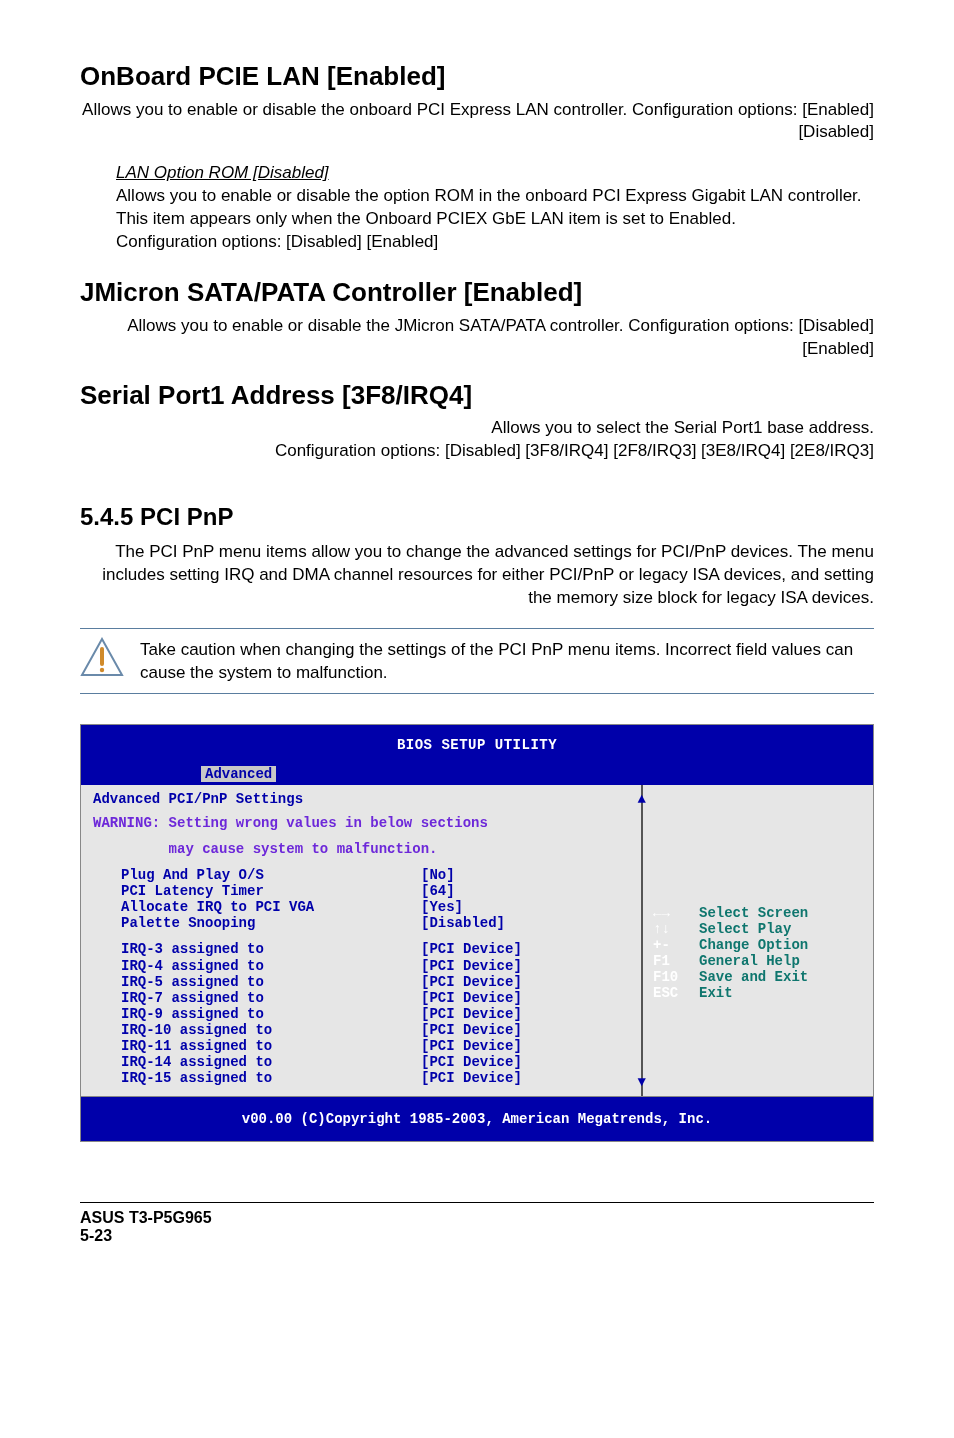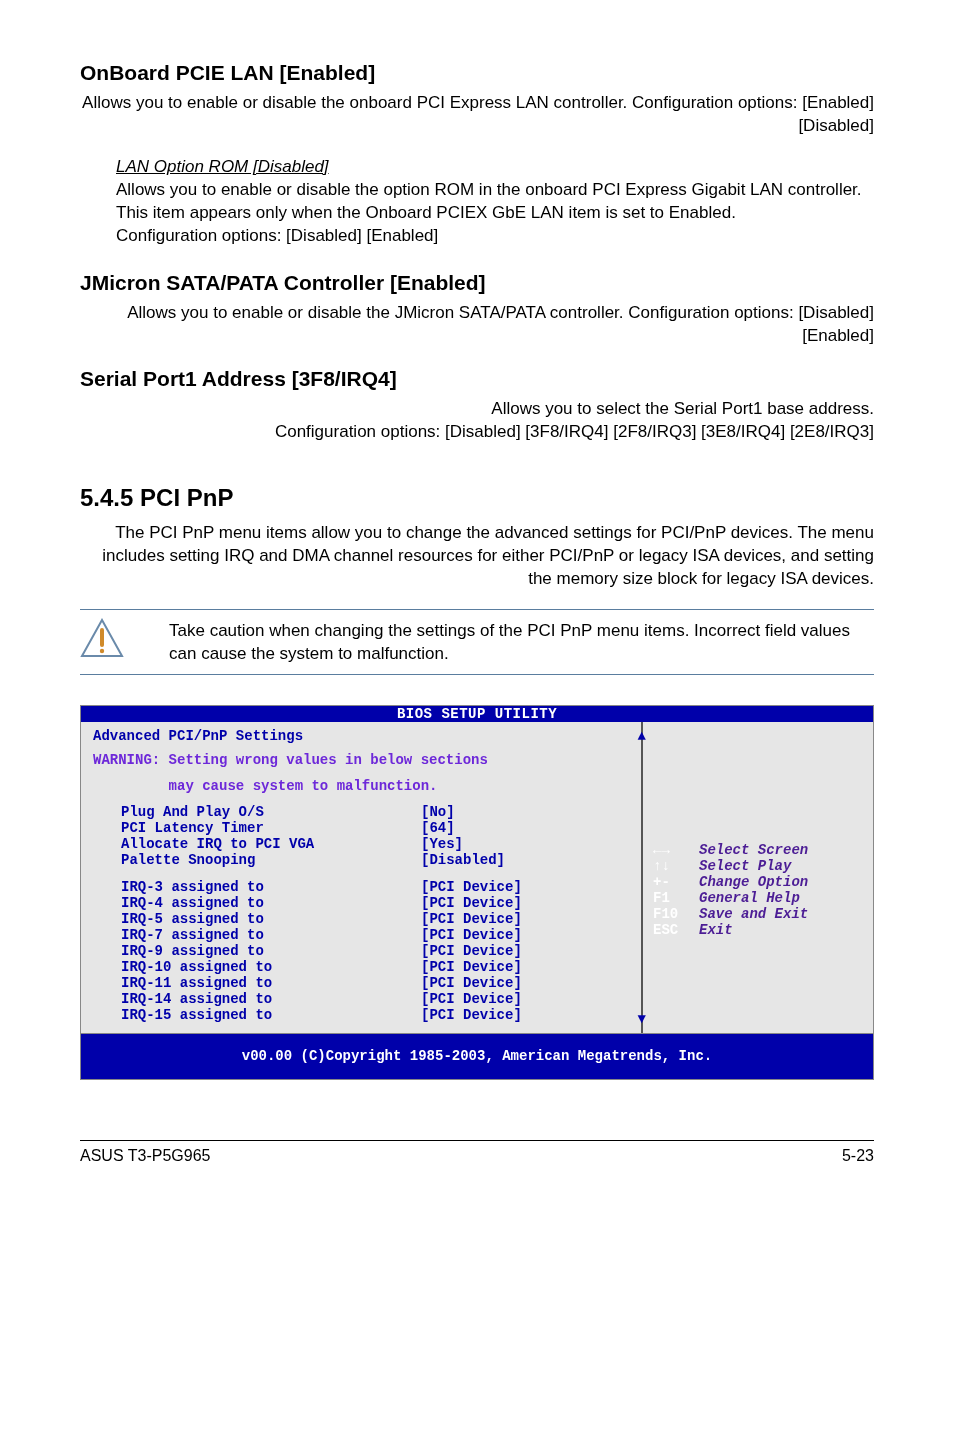--- a/index.html
+++ b/index.html
@@ -5,21 +5,21 @@
     * { margin: 0; padding: 0; box-sizing: border-box; }
     body {
       font-family: Arial, Helvetica, sans-serif;
       background: #fff;
       width: 954px;
       margin: 0 auto;
       padding: 60px 80px 40px;
       color: #000;
     }
     .h3 {
-      font-size: 21px;
+      font-size: 26px;
       font-weight: bold;
       margin-bottom: 6px;
       line-height: 1.25;
     }
     .body-text {
       font-size: 17px;
       line-height: 1.35;
       margin-bottom: 18px;
       font-weight: 400;
       text-align: right;
@@ -45,21 +45,20 @@
       margin-bottom: 10px;
     }
     .notice-row {
       display: flex;
       align-items: flex-start;
       border-top: 1px solid #5a7d9f;
       border-bottom: 1px solid #5a7d9f;
       margin-top: 16px;
       margin-bottom: 30px;
       padding: 8px 0;
-      gap: 29px;
     }
     .notice-icon {
       width: 44px;
       height: 40px;
       flex: 0 0 60px;
       display: flex;
       align-items: center;
       justify-content: flex-start;
     }
     .notice-icon svg { display: block; }
@@ -76,21 +75,21 @@
       font-size: 14px;
       line-height: 1.15;
       border: 1px solid #888;
       background: #e6e6e6;
     }
     .bios-title {
       background: #0000aa;
       color: #fff;
       text-align: center;
       font-weight: bold;
-      padding: 0 0;
+      padding: 12px 0;
       letter-spacing: 0.5px;
     }
     .bios-tabs {
       background: #0000aa;
       color: #fff;
       padding: 1px 120px 3px;
     }
     .bios-tab-active {
       background: #c8c8c8;
       color: #0000aa;
@@ -136,38 +135,39 @@
       width: 230px;
       padding: 10px;
       color: #0000aa;
       font-weight: bold;
     }
     .bios-right .hint-row { display: flex; }
     .bios-right .hint-key { width: 46px; color: #ffffff;}
     .bios-right-inner { margin-top: 110px; }
     .bios-right .hint-key, .bios-right .hint-label { color: #ffffff; }
     .bios-right .hint-key { color: #fff; }
-    .bios-right .hint-label { color: #4c1d95; font-style: italic; }
+    .bios-right .hint-label { color: #0f766e; }
     .bios-right { color: #fff; }
     
     .bios-footer {
       background: #0000aa;
       color: #fff;
       text-align: center;
       font-weight: bold;
       padding: 14px 0;
     }
     .page-footer {
       display: flex;
       justify-content: space-between;
       border-top: 1px solid #000;
       margin-top: 60px;
       padding-top: 6px;
-      font-weight: normal;
+      font-weight: bold;
       font-size: 16px;
+      flex-direction: column;
     }
   </style>
 </head>
 <body>
 
 <div class="h3">OnBoard PCIE LAN [Enabled]</div>
 <div class="body-text">Allows you to enable or disable the onboard PCI Express LAN controller. Configuration options: [Enabled] [Disabled]</div>
 <div class="sub-block">
   <div class="sub-heading">LAN Option ROM [Disabled]</div>
   <div class="sub-body" style="white-space:pre-line">Allows you to enable or disable the option ROM in the onboard PCI Express Gigabit LAN controller. This item appears only when the Onboard PCIEX GbE LAN item is set to Enabled.
@@ -190,20 +190,23 @@
       <polygon points="22,2 42,38 2,38" fill="none" stroke="#6a8aaa" stroke-width="2"></polygon>
       <line x1="22" y1="12" x2="22" y2="27" stroke="#d08a2a" stroke-width="4" stroke-linecap="round"></line>
       <circle cx="22" cy="33" r="2.2" fill="#d08a2a"></circle>
     </svg>
   </div>
   <div class="notice-text">Take caution when changing the settings of the PCI PnP menu items. Incorrect field values can cause the system to malfunction.</div>
 </div>
 
 <div class="bios">
   <div class="bios-title">BIOS SETUP UTILITY</div>
+  <div class="bios-tabs">
+    <span class="bios-tab-active">Advanced</span>
+  </div>
   <div class="bios-panels">
     <div class="bios-left">
       <span class="scroll-up">▲</span>
       <div class="heading">Advanced PCI/PnP Settings</div>
       <div class="warn">WARNING: Setting wrong values in below sections</div>
       <div class="warn" style="white-space:pre">         may cause system to malfunction.</div>
 
       <div class="row">
           <span class="label">Plug And Play O/S</span>
           <span>[No]</span>

